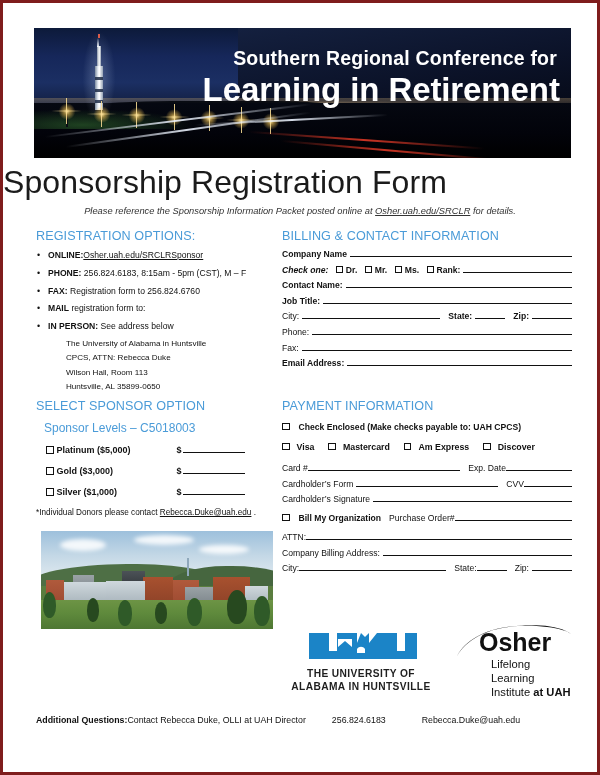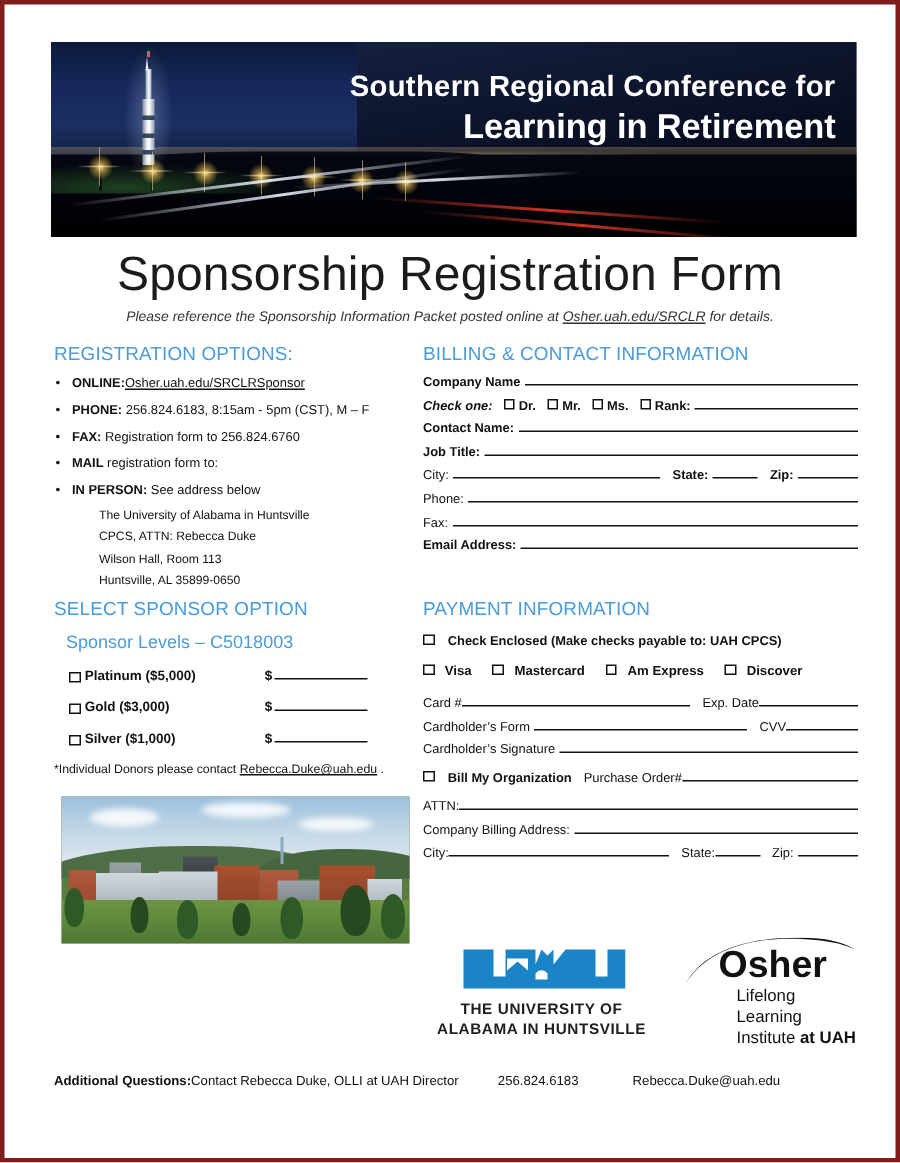--- a/index.html
+++ b/index.html
@@ -96,32 +96,32 @@
 
   .banner-text {
     position: absolute; right: 14px; top: 20px; width: 66%;
     text-align: right; color: #fff;
   }
   .banner-l1 {
     font-size: 19.5px; font-weight: bold; letter-spacing: .2px;
     line-height: 1.12; white-space: nowrap;
   }
   .banner-l2 {
-    font-size: 23px; font-weight: bold; letter-spacing: -.1px;
+    font-size: 33px; font-weight: bold; letter-spacing: -.1px;
     line-height: 1.14; margin-top: 1px; white-space: nowrap;
   }
   .banner-l3 {
     font-size: 13.2px; font-weight: 400; margin-top: 12px; white-space: nowrap;
   }
   .banner-l3 .sep { padding: 0 5px; }
 
   
   .doc-title {
     position: absolute; left: 0; right: 0; top: 161px;
-    text-align: center; font-size: 32px; font-weight: 400;
+    font-size: 32px; font-weight: 400;
     color: #1b1b1b; letter-spacing: .1px;
   }
   .doc-sub {
     position: absolute; left: 0; right: 0; top: 203px;
     text-align: center; font-size: 9.3px; font-style: italic; color: #333;
   }
   .doc-sub u { text-decoration: underline; }
 
   
   .sec-head {
@@ -160,21 +160,21 @@
   .gap { width: 8px; flex: none; }
 
   .cbx {
     display: inline-block; width: 6.5px; height: 6.5px;
     border: 1.2px solid #111; margin-right: 3px; vertical-align: -0.5px; flex: none;
   }
   .cbx.lg { width: 7.5px; height: 7.5px; }
 
   
   .sp-row {
-    display: flex; align-items: flex-end; font-size: 9px;
+    display: flex; align-items: center; font-size: 9px;
     font-weight: bold; color: #111; margin-bottom: 11px; margin-left: 10px;
   }
   .sp-row .nm { width: 120px; }
   .sp-row .amt { display: flex; align-items: baseline; }
   .sp-row .dollar { font-weight: bold; }
   .sp-row .line { width: 62px; border-bottom: 1.2px solid #111; margin-left: 1px; }
   .note { font-size: 8.2px; color: #111; margin-top: 1px; white-space: nowrap; }
   .note u { text-decoration: underline; }
 
   

